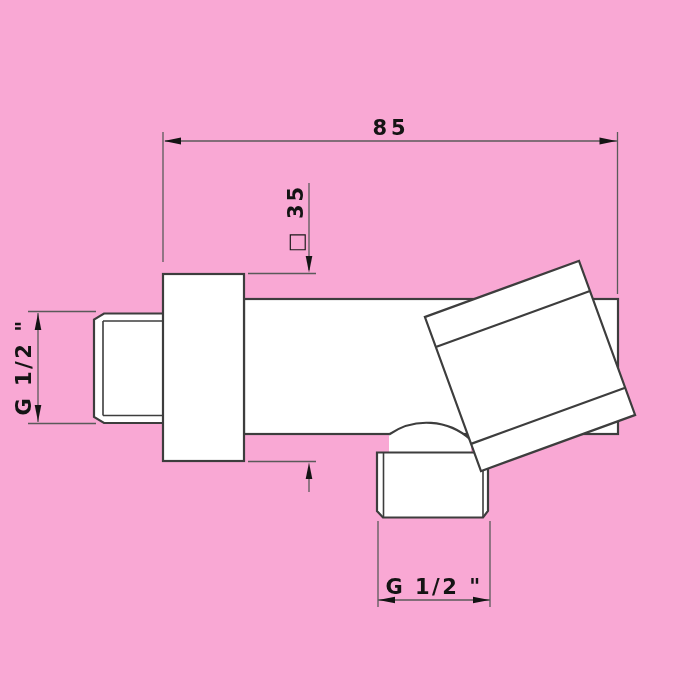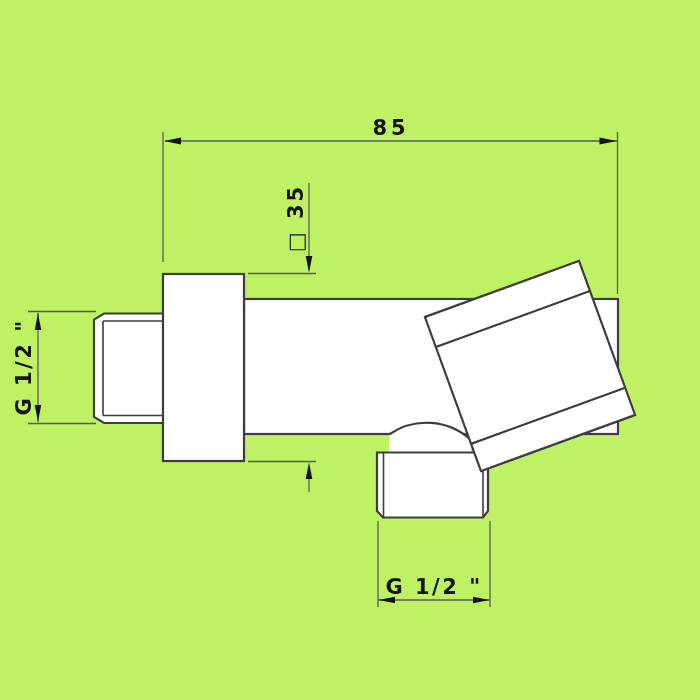--- a/index.html
+++ b/index.html
@@ -4,21 +4,21 @@
 <style>
   html, body {
     margin: 0;
     padding: 0;
     background: #ffffff;
   }
   .canvas {
     position: relative;
     width: 700px;
     height: 700px;
-    background: #bef264;
+    background: #f9a8d4;
     overflow: hidden;
     font-family: "DejaVu Sans", sans-serif;
   }
   svg { display: block; }
   
   .obj   { stroke-width: 2.2; fill: none; }
   .objf  { stroke-width: 2.2; fill: #ffffff; }
   .thin  { stroke-width: 1.6; fill: none; }
   
   .dim   { stroke-width: 1.3; fill: none; }

